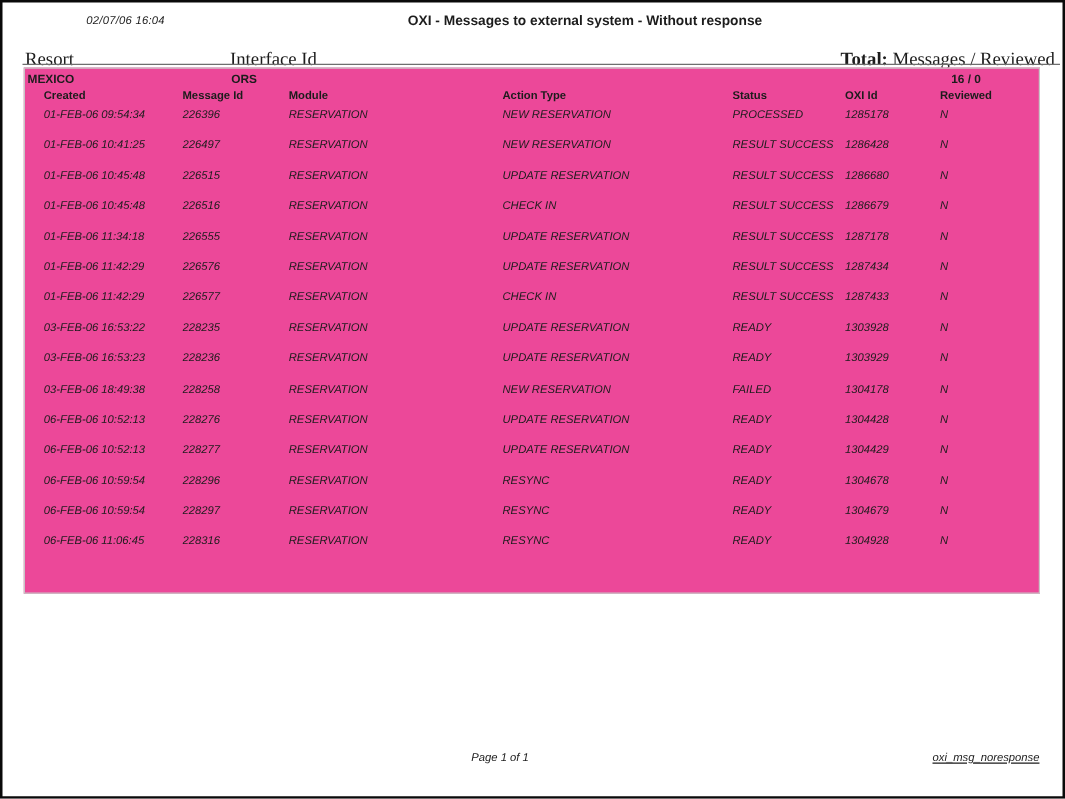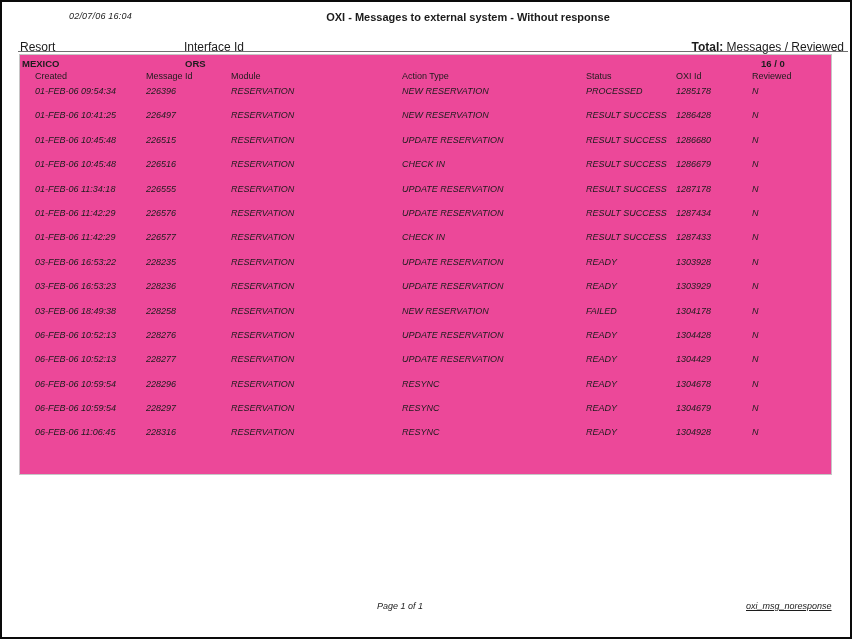--- a/index.html
+++ b/index.html
@@ -17,21 +17,21 @@
     overflow:hidden;
   }
   .timestamp {
     position:absolute; left:43px; top:9px;
     font-size:9px; font-style:italic; letter-spacing:0.2px;margin-left:24px;
   }
   .title {
     position:absolute; left:0; top:9px; width:100%;
     text-align:center; font-size:11px; font-weight:bold;margin-left:42px;
   }
-  .labels-row { position:absolute; left:0; top:38px; width:100%; height:12px; font-size:12px; }
+  .labels-row { position:absolute; left:0; top:38px; width:100%; height:12px; font-size:15px;font-family:Liberation Serif, serif; }
   .lbl-resort { position:absolute; left:18px; }
   .lbl-iface  { position:absolute; left:182px; }
   .total-line { position:absolute; right:6px; white-space:nowrap; }
   .total-line .tl-bold { font-weight:bold; }
   .rule {
     position:absolute; left:16px; top:49px; width:830px; height:0;
     border-top:1px solid #6e6e6e;
   }
   .box {
     position:absolute; left:17px; top:52px;
@@ -44,21 +44,21 @@
   .g-iface  { position:absolute; left:165px; }
   .g-total  { position:absolute; left:741px; }
   table.msg-table {
     position:absolute; left:0; top:16px; width:811px;
     table-layout:fixed; border-collapse:collapse;
   }
   .msg-table th, .msg-table td {
     font-size:9px; line-height:10px; text-align:left; vertical-align:top;
     padding:0; white-space:nowrap; overflow:hidden;
   }
-  .msg-table th { font-weight:normal;margin-top:29px; }
+  .msg-table th { font-weight:bold;margin-top:29px; }
   .msg-table th:first-child, .msg-table td:first-child { padding-left:15px; }
   .msg-table thead tr { height:15px; }
   .msg-table tbody tr { height:24.4px;font-style:italic; }
   .footer-page {
     position:absolute; left:375px; top:599px;
     font-size:9px; font-style:italic;
   }
   .footer-id {
     position:absolute; left:744px; top:599px;
     font-size:9px; font-style:italic;text-decoration:underline;

